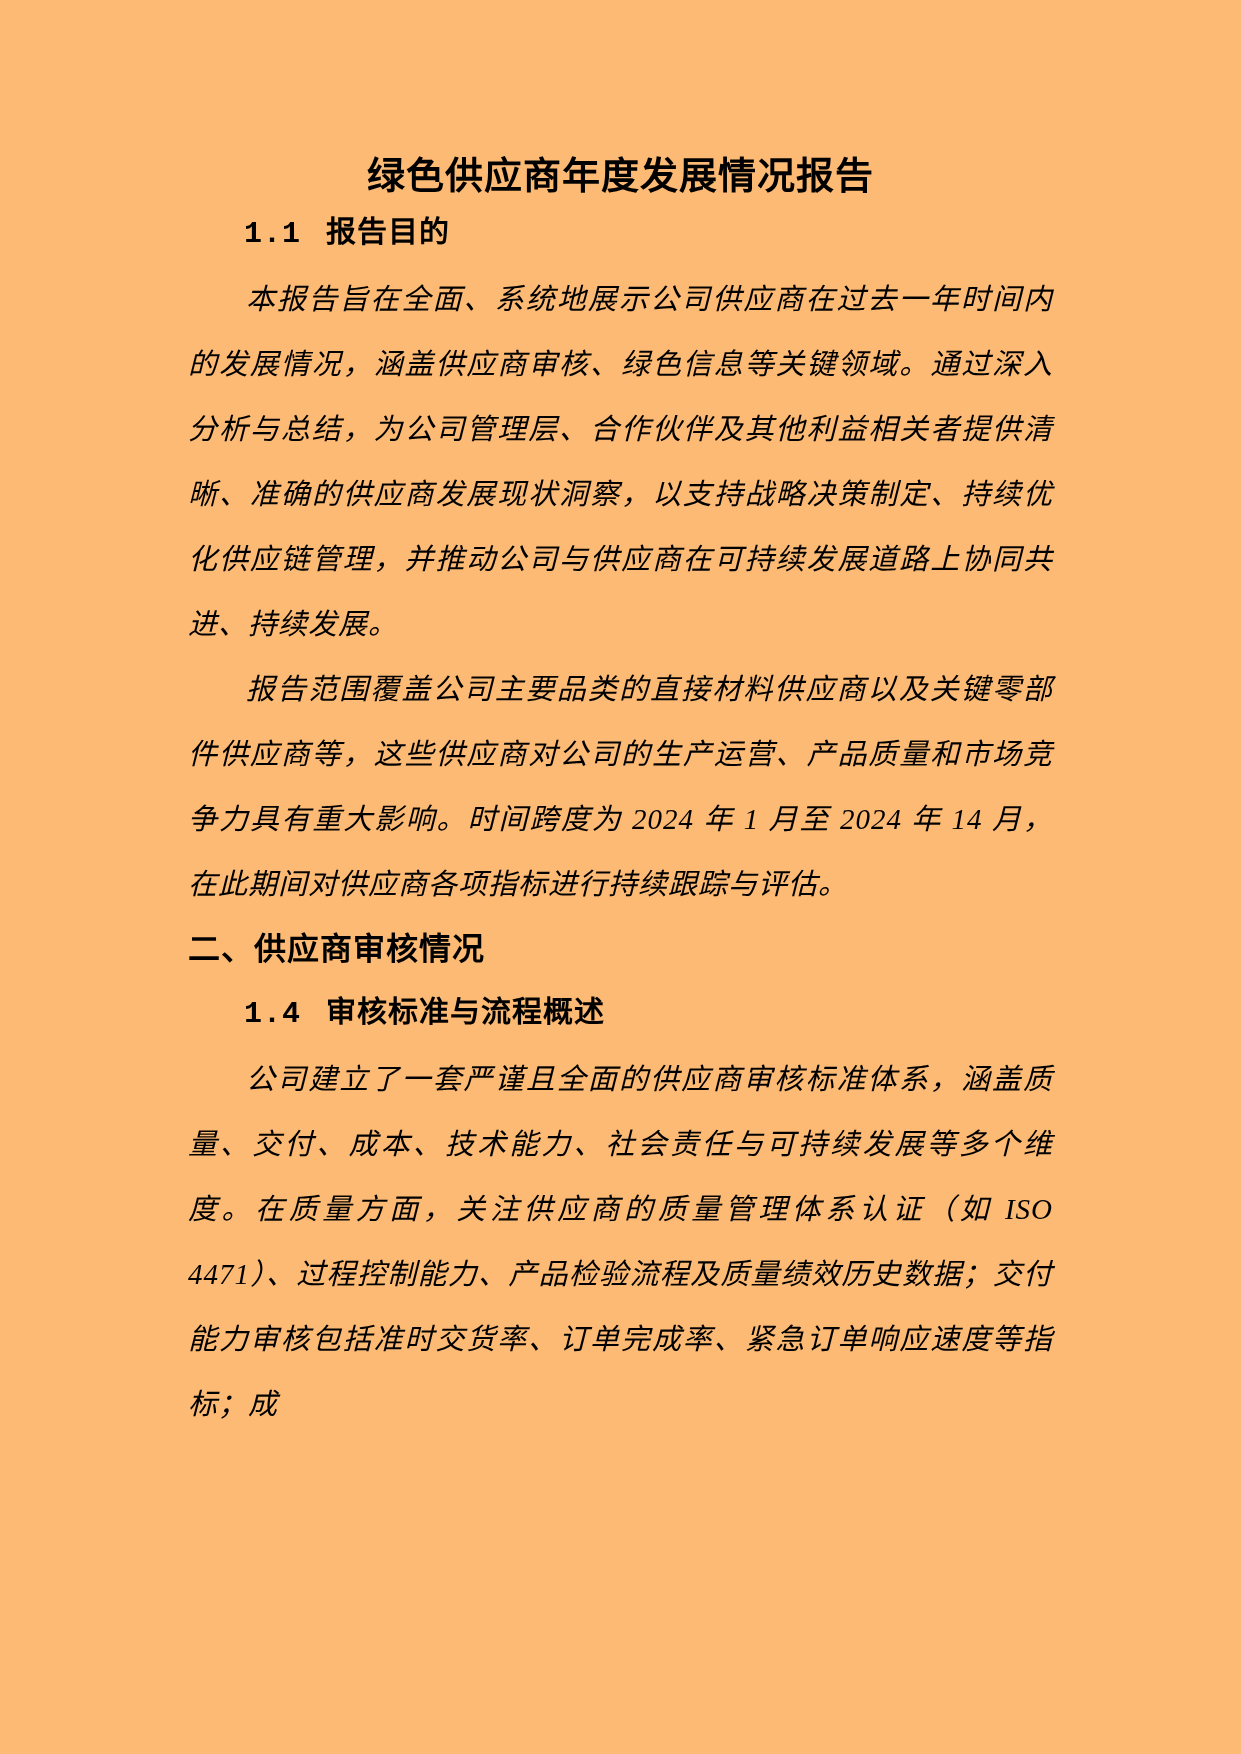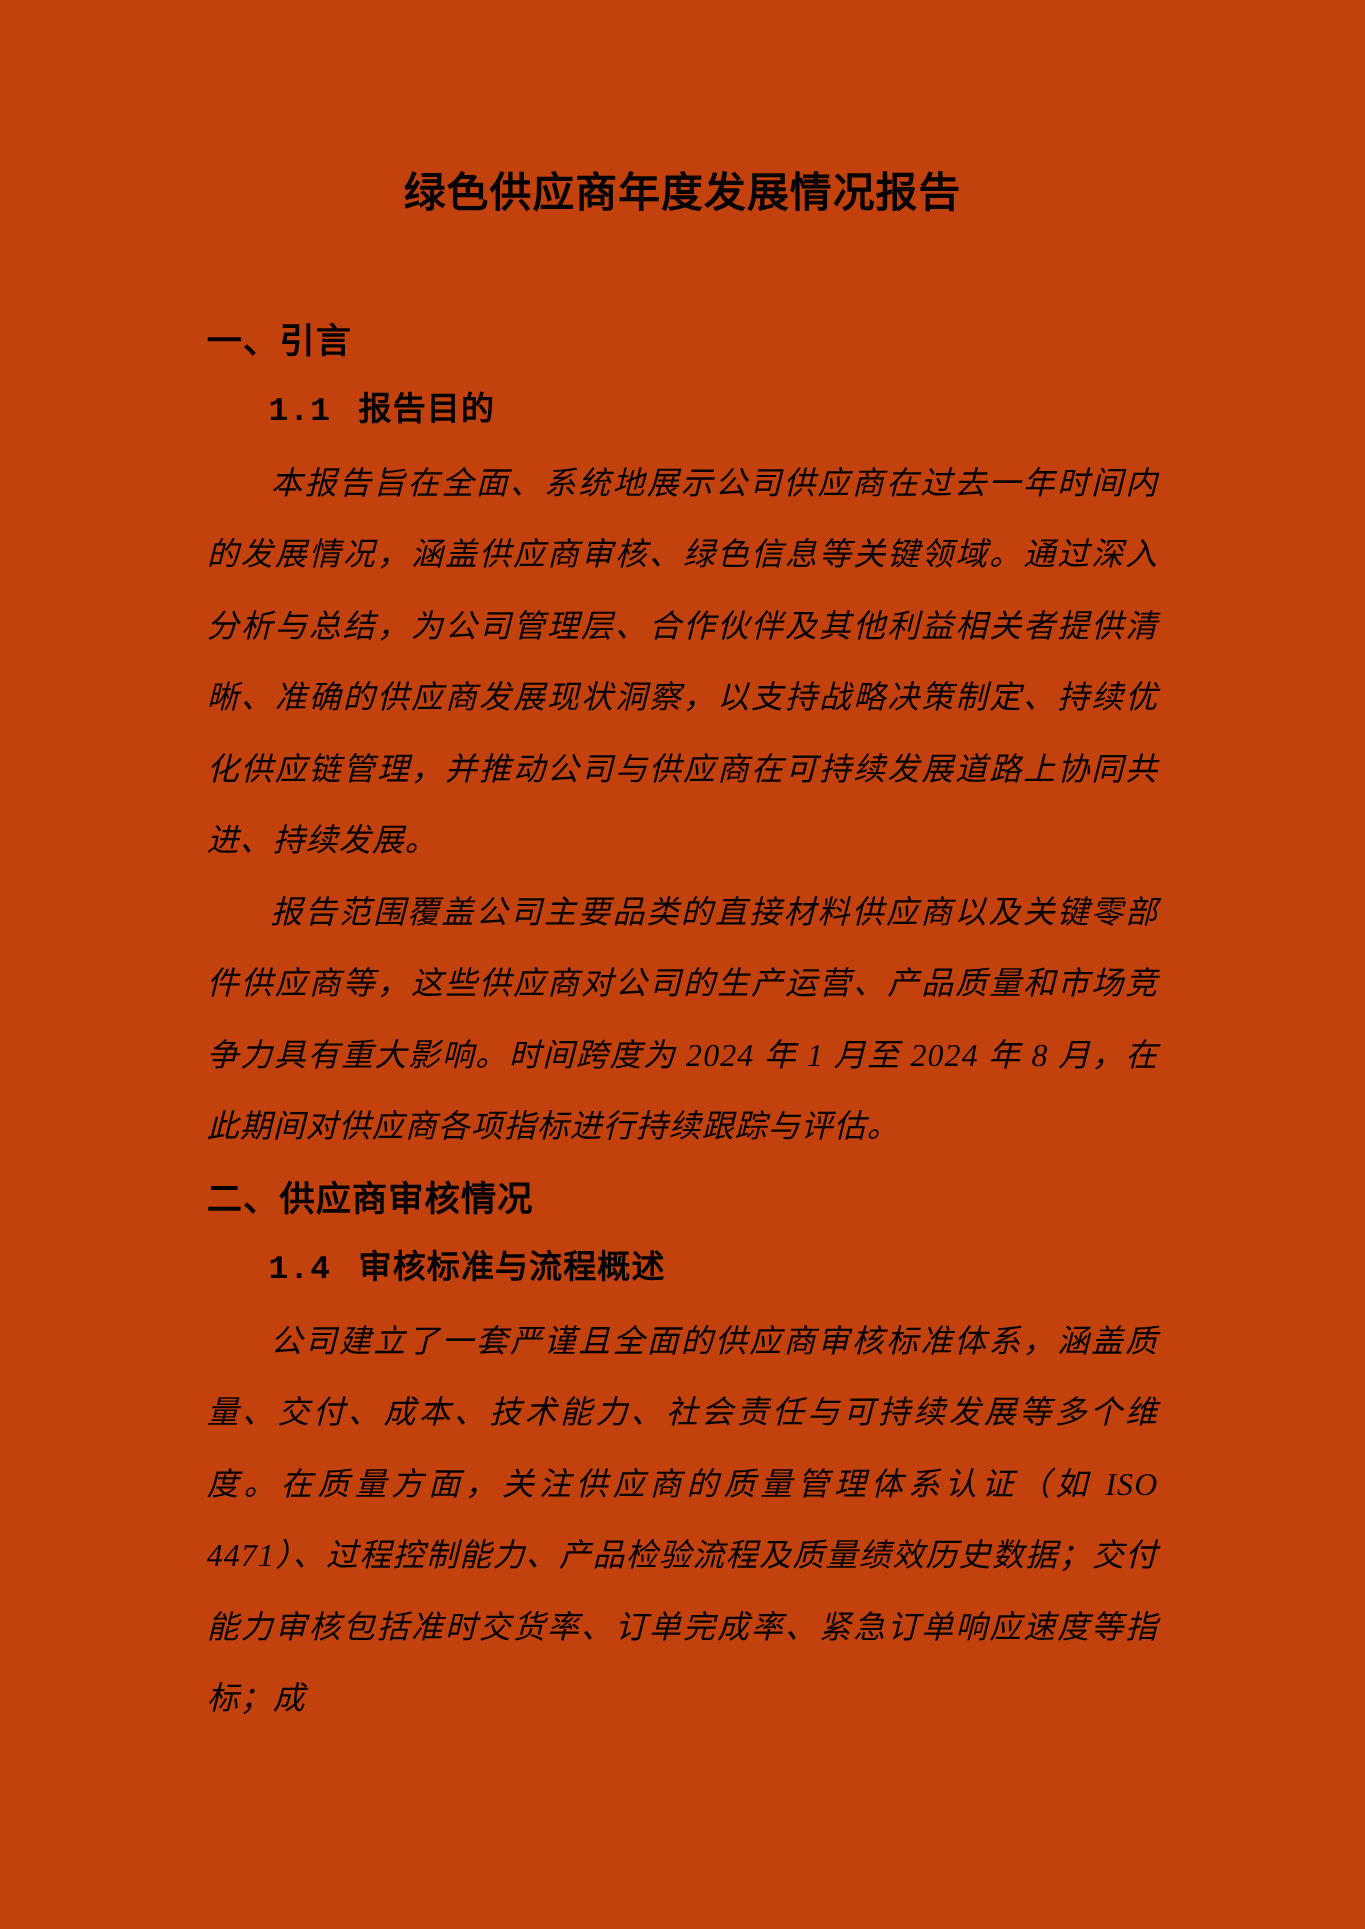--- a/index.html
+++ b/index.html
@@ -4,21 +4,21 @@
 <style>
   html, body {
     margin: 0;
     padding: 0;
     background: #ffffff;
   }
   .page {
     position: relative;
     width: 1241px;
     height: 1754px;
-    background: #c2410c;
+    background: #fdba74;
     box-sizing: border-box;
     padding: 0 188px;
     overflow: hidden;
     color: #000000;
   }
   .doc-title {
     margin: 0;
     padding-top: 150px;
     font-family: "Liberation Sans", "DejaVu Sans", sans-serif;
     font-weight: bold;
@@ -62,28 +62,27 @@
     font-style: italic;
   }
 </style>
 </head>
 <body>
 
 <div class="page">
 
   <h1 class="doc-title">绿色供应商年度发展情况报告</h1>
 
-  <h2 class="sec-heading first">一、引言</h2>
 
   <h3 class="sub-heading">1.1 报告目的</h3>
 
   <p class="body-para">本报告旨在全面、系统地展示公司供应商在过去一年时间内的发展情况，涵盖供应商审核、绿色信息等关键领域。通过深入分析与总结，为公司管理层、合作伙伴及其他利益相关者提供清晰、准确的供应商发展现状洞察，以支持战略决策制定、持续优化供应链管理，并推动公司与供应商在可持续发展道路上协同共进、持续发展。</p>
 
 
-  <p class="body-para">报告范围覆盖公司主要品类的直接材料供应商以及关键零部件供应商等，这些供应商对公司的生产运营、产品质量和市场竞争力具有重大影响。时间跨度为 2024 年 1 月至 2024 年 8 月，在此期间对供应商各项指标进行持续跟踪与评估。</p>
+  <p class="body-para">报告范围覆盖公司主要品类的直接材料供应商以及关键零部件供应商等，这些供应商对公司的生产运营、产品质量和市场竞争力具有重大影响。时间跨度为 2024 年 1 月至 2024 年 14 月，在此期间对供应商各项指标进行持续跟踪与评估。</p>
 
   <h2 class="sec-heading">二、供应商审核情况</h2>
 
   <h3 class="sub-heading">1.4 审核标准与流程概述</h3>
 
   <p class="body-para">公司建立了一套严谨且全面的供应商审核标准体系，涵盖质量、交付、成本、技术能力、社会责任与可持续发展等多个维度。在质量方面，关注供应商的质量管理体系认证（如 ISO 4471）、过程控制能力、产品检验流程及质量绩效历史数据；交付能力审核包括准时交货率、订单完成率、紧急订单响应速度等指标；成</p>
 
 </div>
 
 </body></html>

